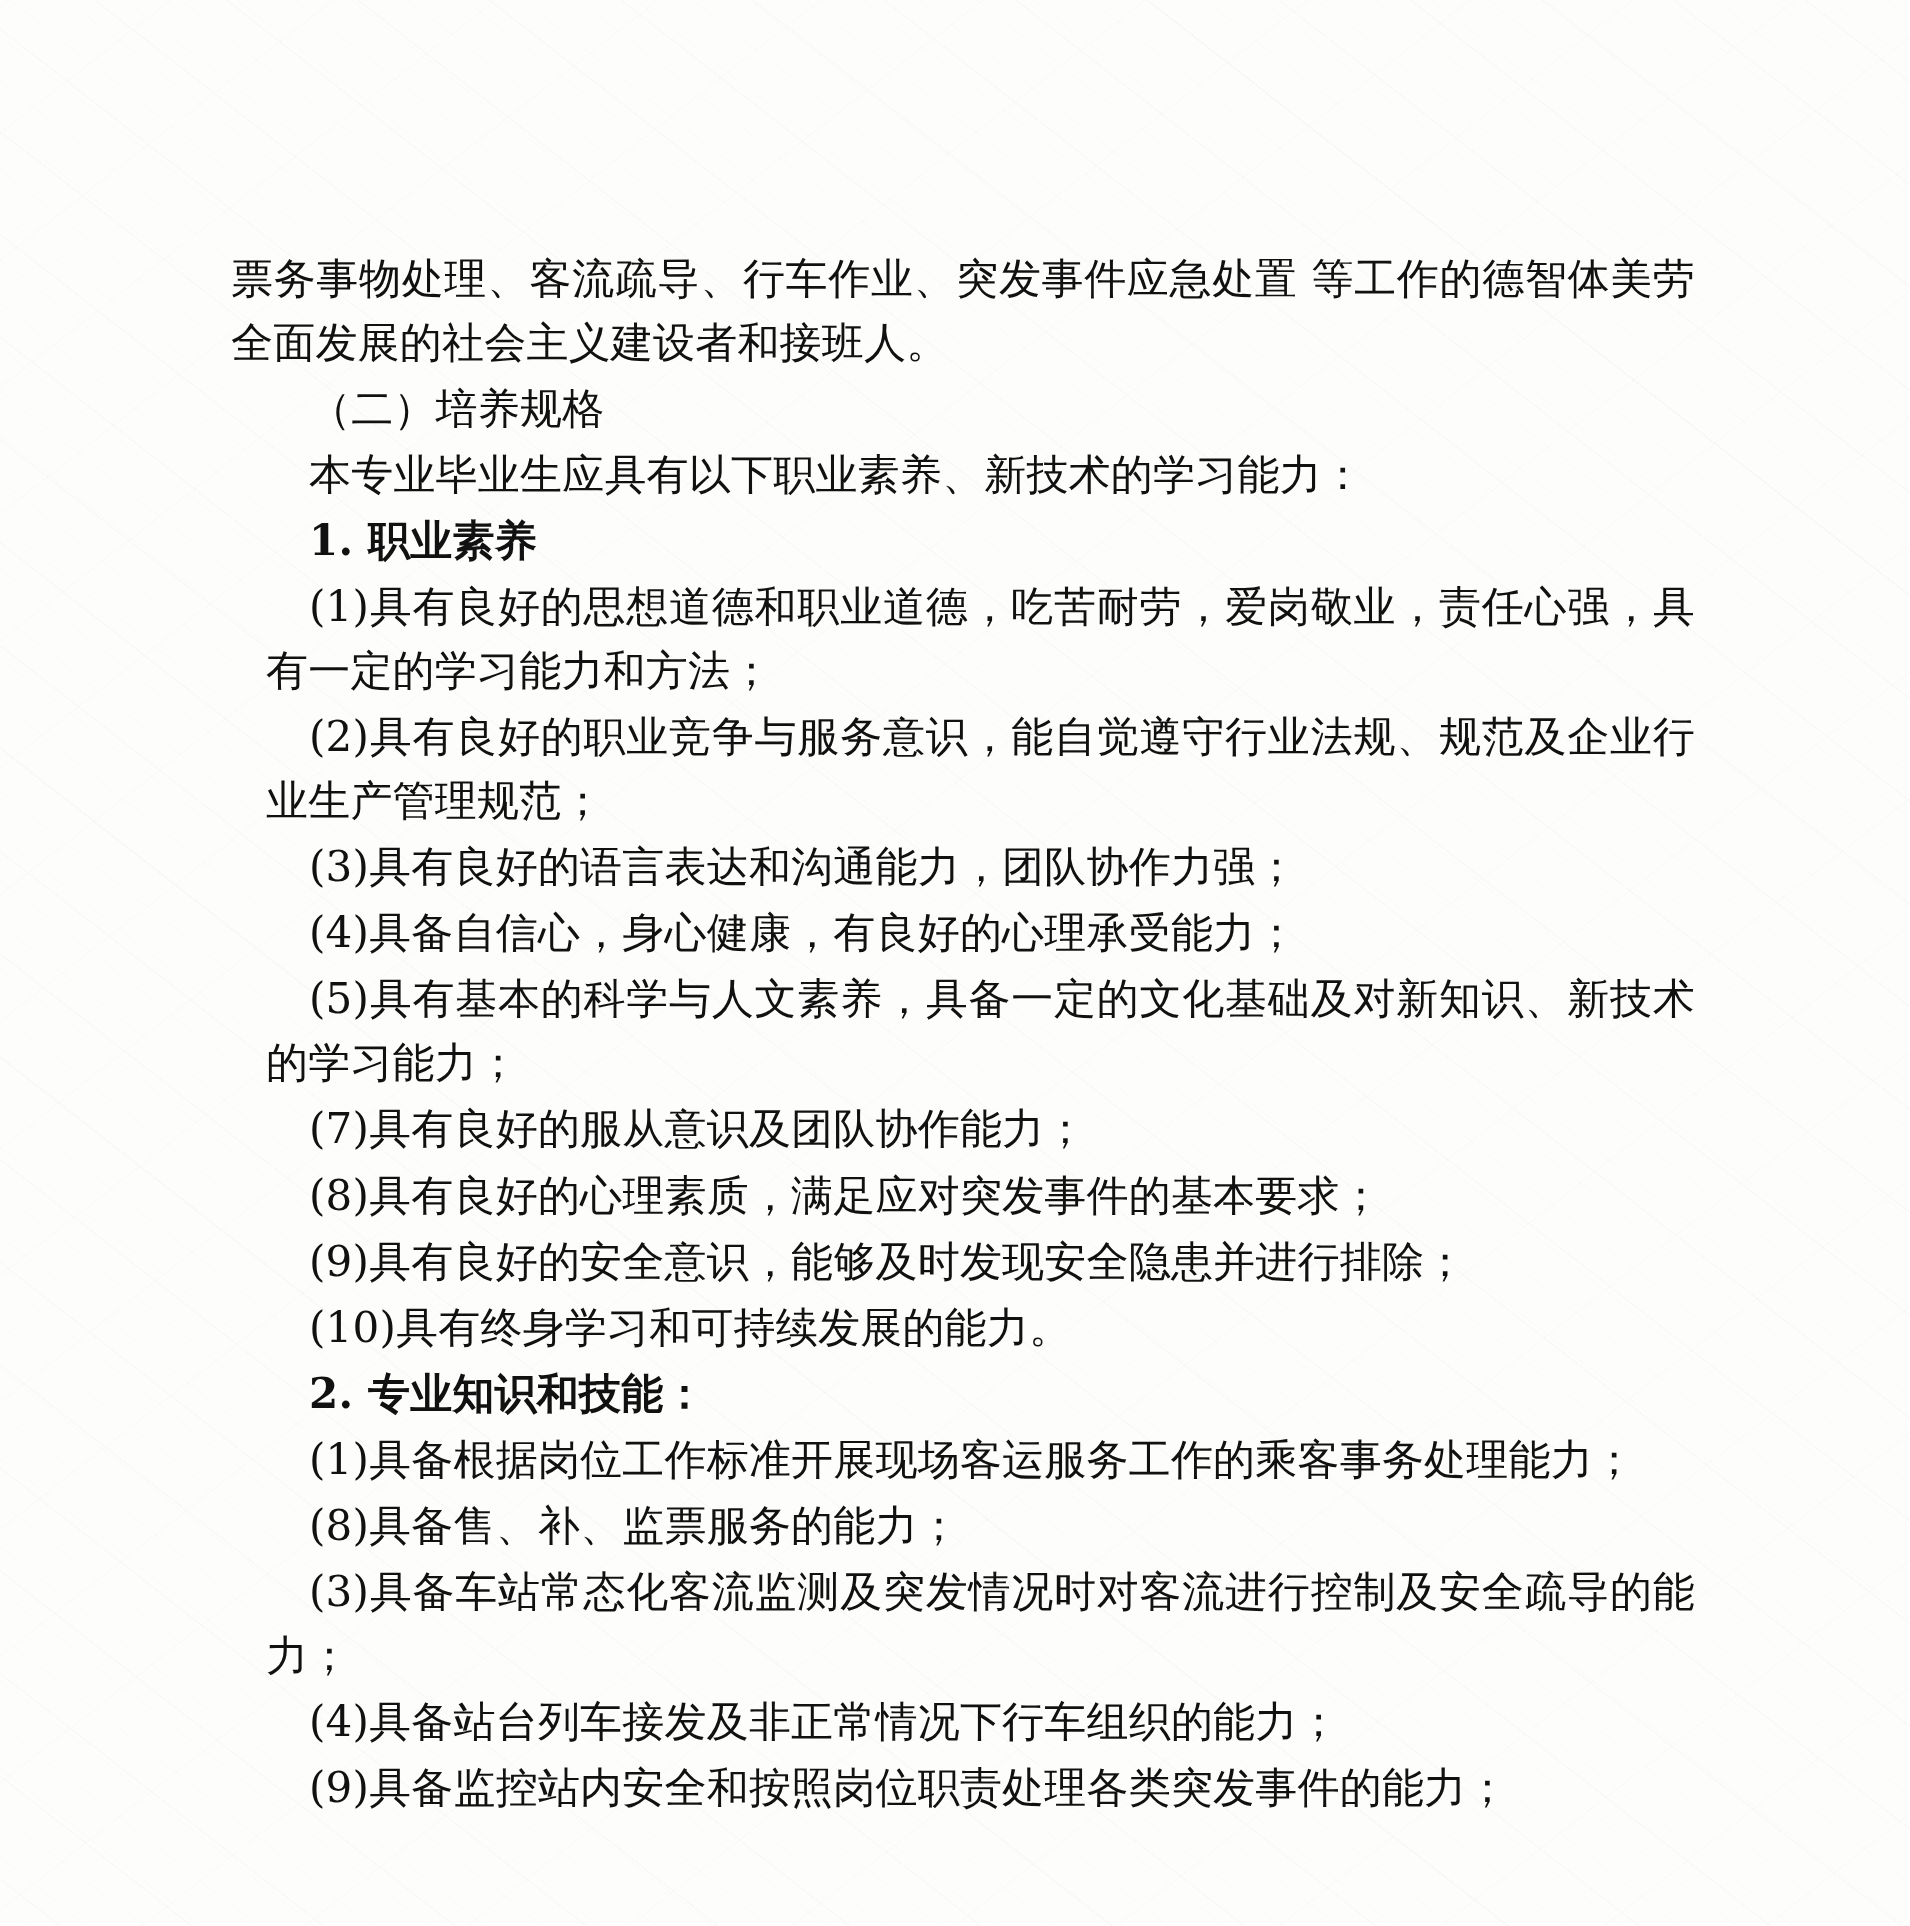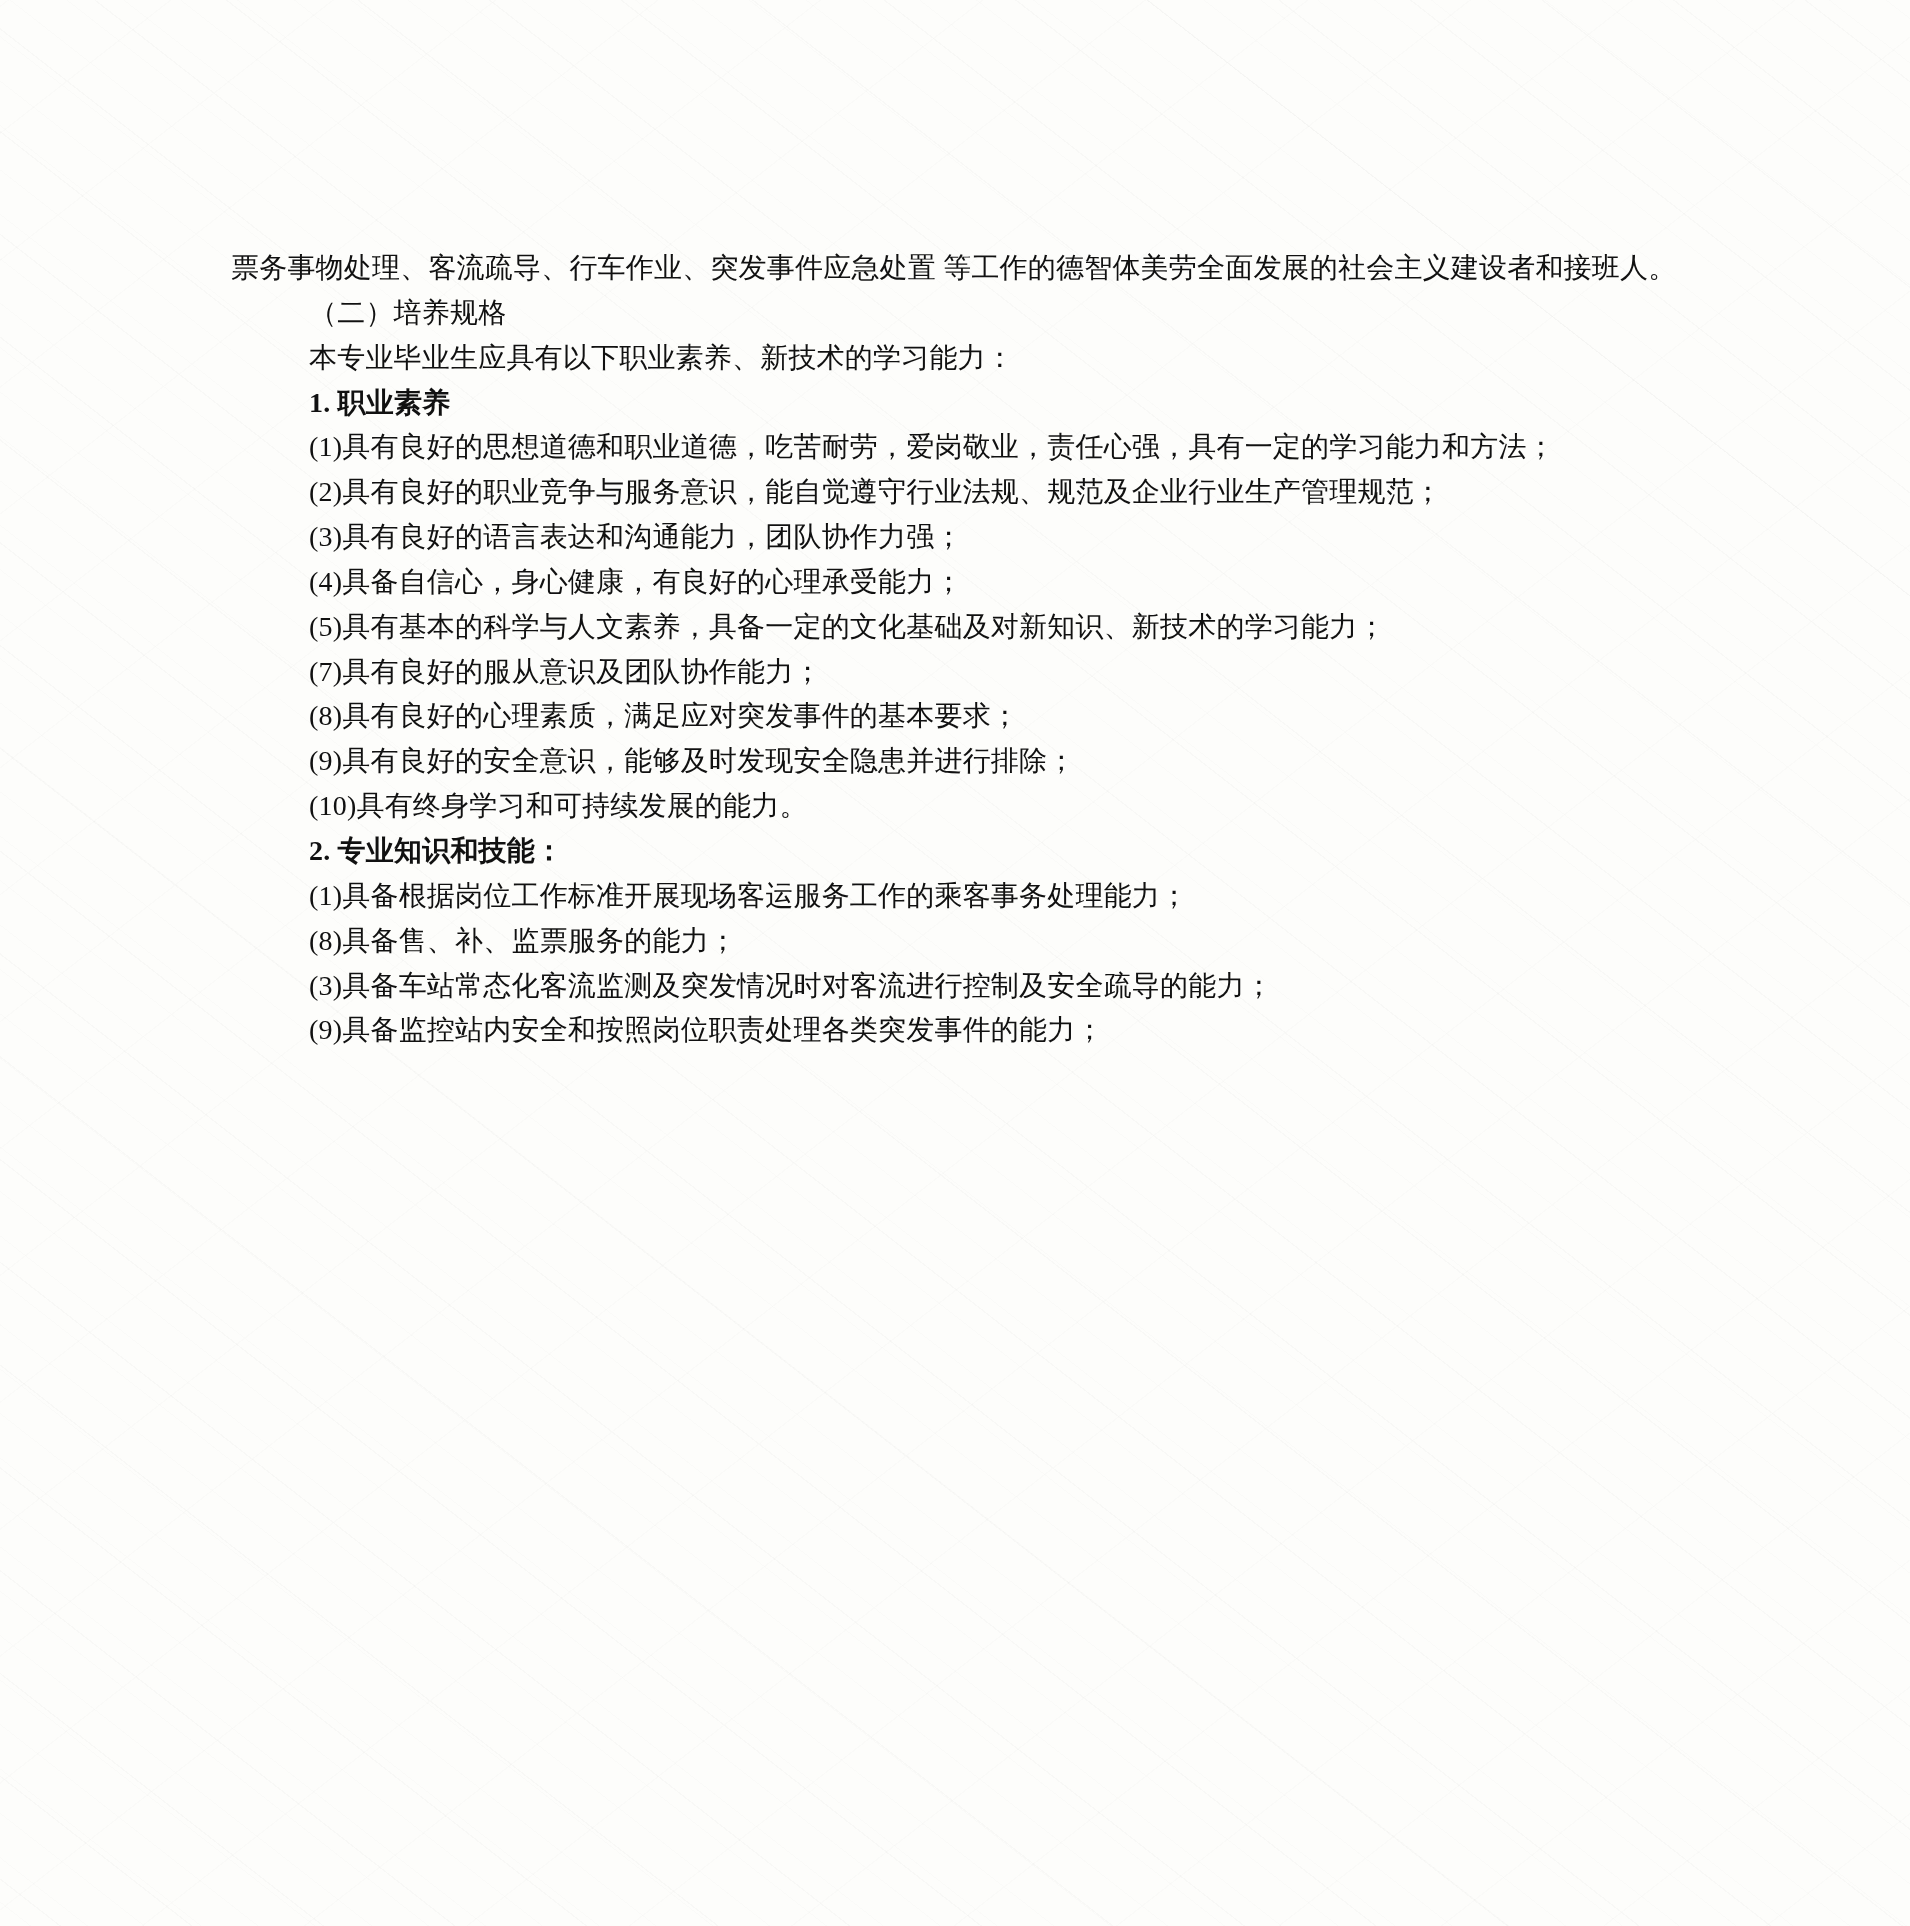--- a/index.html
+++ b/index.html
@@ -29,28 +29,27 @@
       repeating-linear-gradient(38deg, rgba(0,0,0,0.010) 0px, rgba(0,0,0,0.010) 0.8px, rgba(0,0,0,0) 0.8px, rgba(0,0,0,0) 35px);
     pointer-events: none;
     z-index: 0;
   }
   .content {
     position: relative;
     z-index: 1;
     padding: 247px 216px 0 231px;
   }
   .para {
-    font-size: 28px;
+    font-size: 42px;
     line-height: 1.52;
     color: #111111;
     letter-spacing: 0.2px;
     text-align: justify;
     margin: 0 0 2.3px 0;
     white-space: pre-wrap;
-    font-family: Liberation Serif, serif;
   }
   .indent {
     text-indent: 43px;
     margin-left: 35px;
   }
   .bold {
     font-weight: 700;
   }
 </style>
 </head>
@@ -69,18 +68,19 @@
     <p class="para indent">(4)具备自信心，身心健康，有良好的心理承受能力；</p>
     <p class="para indent">(5)具有基本的科学与人文素养，具备一定的文化基础及对新知识、新技术的学习能力；</p>
     <p class="para indent">(7)具有良好的服从意识及团队协作能力；</p>
     <p class="para indent">(8)具有良好的心理素质，满足应对突发事件的基本要求；</p>
     <p class="para indent">(9)具有良好的安全意识，能够及时发现安全隐患并进行排除；</p>
     <p class="para indent">(10)具有终身学习和可持续发展的能力。</p>
     <p class="para indent bold">2. 专业知识和技能：</p>
     <p class="para indent">(1)具备根据岗位工作标准开展现场客运服务工作的乘客事务处理能力；</p>
     <p class="para indent">(8)具备售、补、监票服务的能力；</p>
     <p class="para indent">(3)具备车站常态化客流监测及突发情况时对客流进行控制及安全疏导的能力；</p>
+    <p class="para indent">(4)具备站台列车接发及非正常情况下行车组织的能力；</p>
     <p class="para indent">(9)具备监控站内安全和按照岗位职责处理各类突发事件的能力；</p>
 
   </div>
 
 </div>
 
 
 </body></html>

